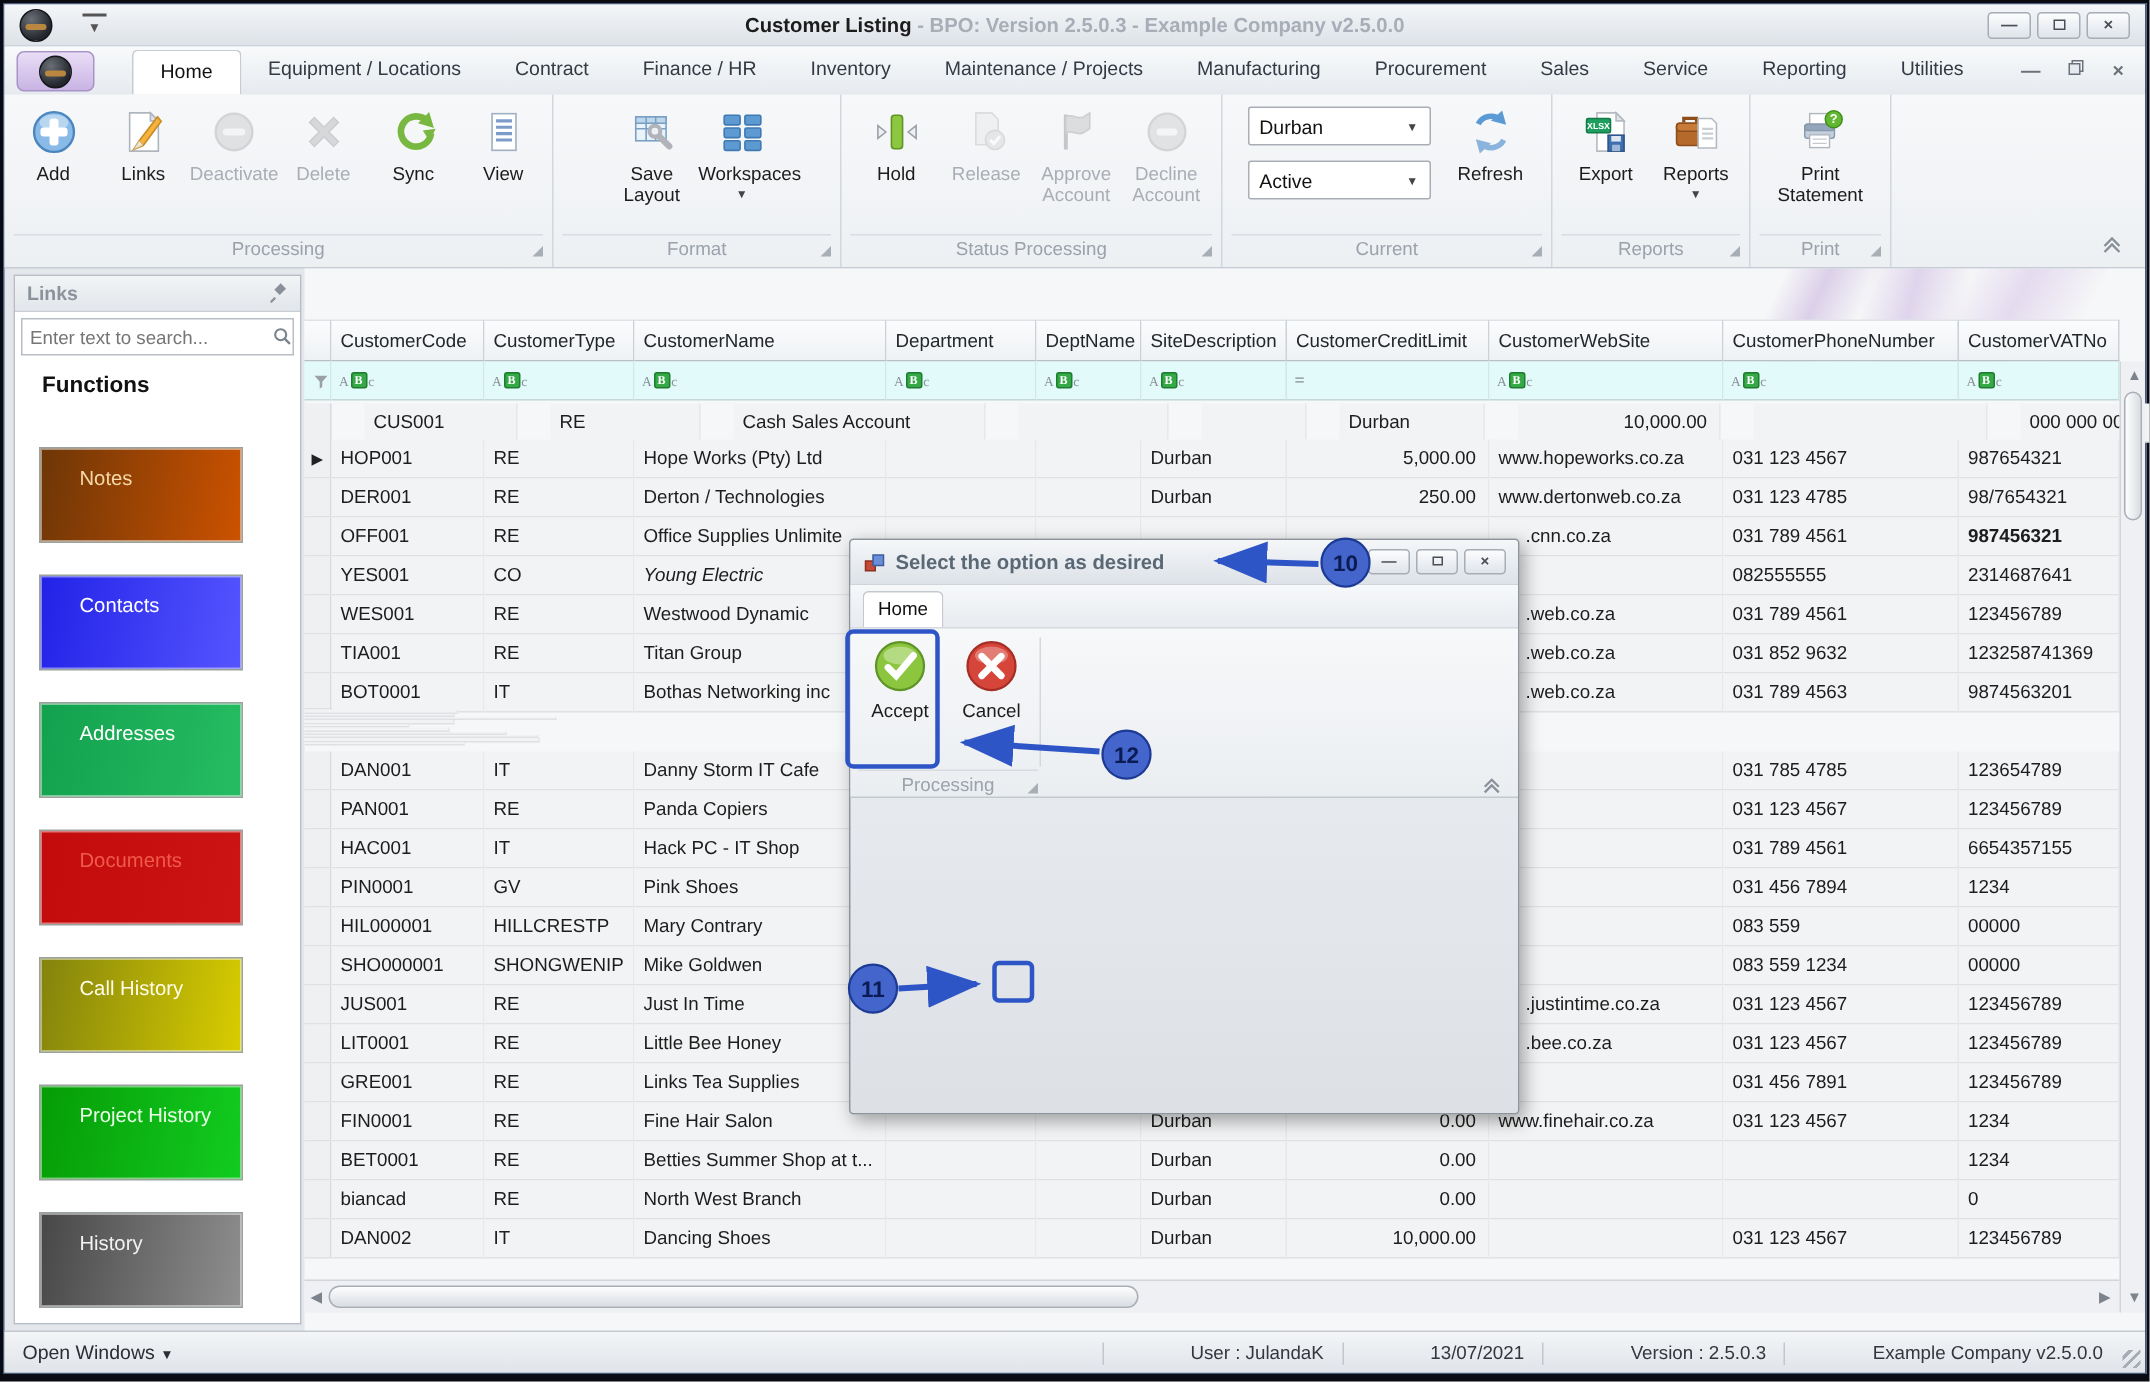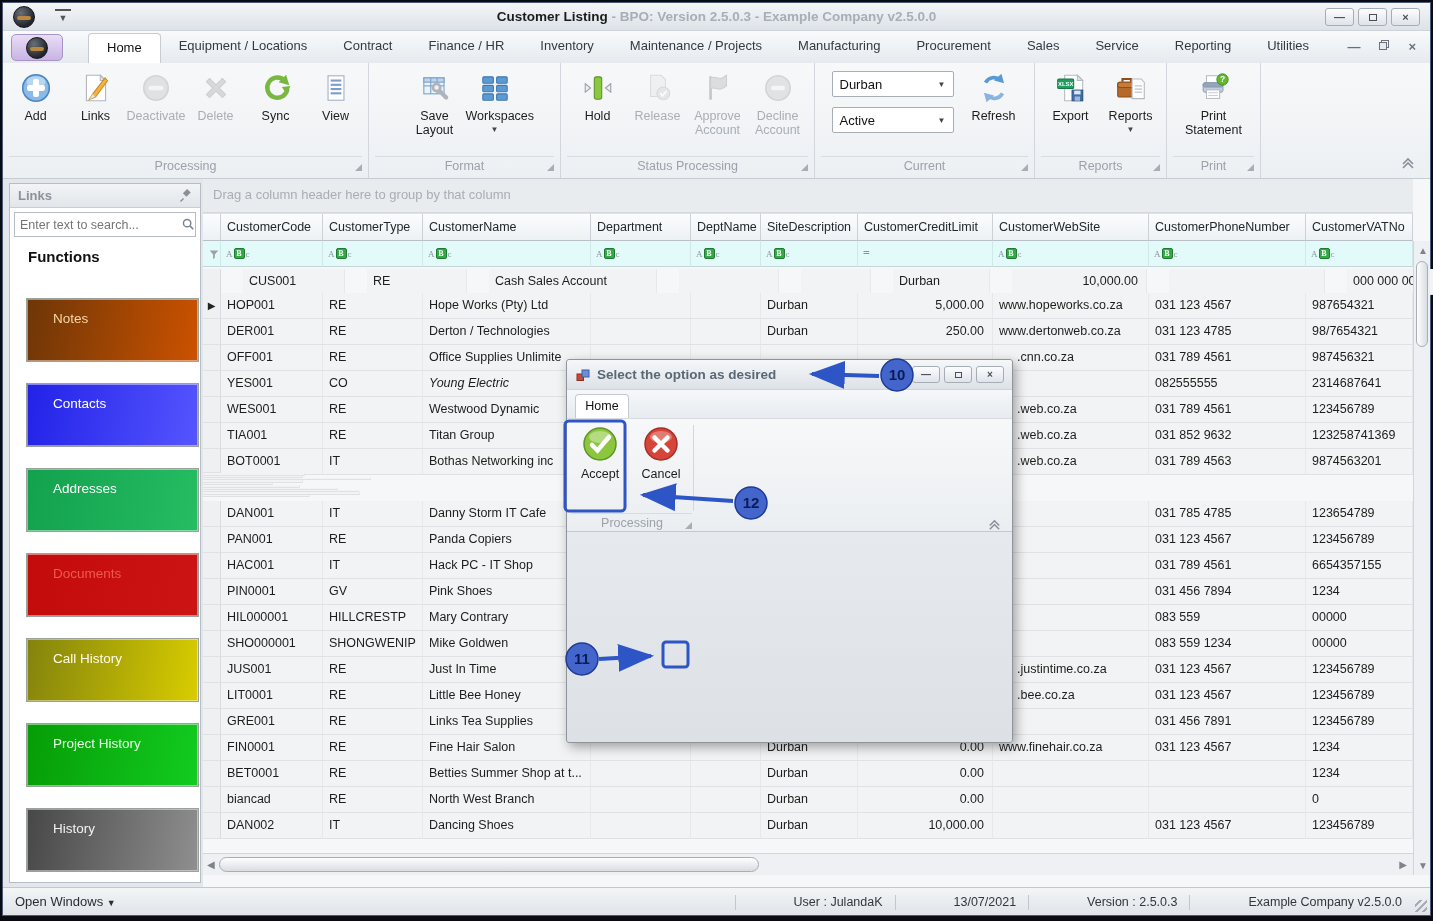--- a/index.html
+++ b/index.html
@@ -72,21 +72,21 @@
     background:#fff; border:1px solid #b7bdc5; }
   .sb-head { height:24px; background:linear-gradient(#f2f4f6,#e2e6ea); border-bottom:1px solid #c9ced4;
     font-size:13px; color:#8b929b; font-weight:bold; line-height:23px; padding-left:8px; position:relative; }
   .sb-pin { position:absolute; right:6px; top:4px; width:16px; height:16px; }
   .sb-search { position:absolute; left:4px; top:28px; right:4px; height:25px; border:1px solid #b7bdc5;
     background:#fff; display:flex; align-items:center; }
   .sb-search input { flex:1; border:none; outline:none; font-size:12.5px; color:#9aa0a8;
     padding-left:5px; font-family:"Liberation Sans",sans-serif; background:transparent; }
   .sb-search .mag { width:18px; height:16px; }
   .fn-title { position:absolute; left:18px; top:64px; font-size:15px; font-weight:bold; color:#111; }
-  .fn-btn { position:absolute; left:16px; width:173px; height:64px; border:1px solid #9aa29b;
+  .fn-btn { position:absolute; left:16px; width:136px; height:64px; border:1px solid #9aa29b;
     box-shadow:inset 0 0 0 1px rgba(255,255,255,.45); }
   .fn-btn span { display:block; padding:12px 0 0 26px; font-size:13.5px; }
 
   
   .grid { position:absolute; left:200px; top:176px; width:1227px; height:710px; background:#f6f7f8; }
   .deco-swirl { position:absolute; right:17px; top:0; width:390px; height:66px; pointer-events:none;
     background:
       linear-gradient(115deg, transparent 40%, rgba(186,160,214,.45) 47%, transparent 55%),
       linear-gradient(105deg, transparent 55%, rgba(200,178,224,.5) 63%, transparent 72%),
       linear-gradient(120deg, transparent 68%, rgba(214,196,232,.55) 78%, transparent 90%); }
@@ -491,21 +491,20 @@
           <span style="color: rgb(232, 255, 232);">Project History</span>
         </div>
         <div class="fn-btn" style="top: 624px; background: linear-gradient(100deg, rgb(71, 71, 71), rgb(143, 143, 143));">
           <span style="color: rgb(242, 242, 242);">History</span>
         </div>
       </div>
   </div>
 
   <div class="grid">
     <div class="deco-swirl"></div>
-    <div class="group-panel">Drag a column header here to group by that column</div>
     <div class="hdr-row" id="hdr-row">
         <div class="hcell" style="width: 18px;"></div>
         <div class="hcell" style="width: 102px;">CustomerCode</div>
         <div class="hcell" style="width: 100px;">CustomerType</div>
         <div class="hcell" style="width: 168px;">CustomerName</div>
         <div class="hcell" style="width: 100px;">Department</div>
         <div class="hcell" style="width: 70px;">DeptName</div>
         <div class="hcell" style="width: 97px;">SiteDescription</div>
         <div class="hcell" style="width: 135px;">CustomerCreditLimit</div>
         <div class="hcell" style="width: 156px;">CustomerWebSite</div>
@@ -593,21 +592,21 @@
           <div class="dcell ind" style="width: 18px;"></div>
           <div class="dcell" style="width: 102px;">OFF001</div>
           <div class="dcell" style="width: 100px;">RE</div>
           <div class="dcell" style="width: 168px;">Office Supplies Unlimite</div>
           <div class="dcell" style="width: 100px;"></div>
           <div class="dcell" style="width: 70px;"></div>
           <div class="dcell" style="width: 97px;"></div>
           <div class="dcell num" style="width: 135px;"></div>
           <div class="dcell fragpad" style="width: 156px;">.cnn.co.za</div>
           <div class="dcell" style="width: 157px;">031 789 4561</div>
-          <div class="dcell" style="width: 107px;">987456321</div>
+          <div class="dcell" style="width: 107px; font-weight: bold;">987456321</div>
         </div>
         <div class="data-row" style="top: 104px;">
           <div class="dcell ind" style="width: 18px;"></div>
           <div class="dcell" style="width: 102px;">YES001</div>
           <div class="dcell" style="width: 100px;">CO</div>
           <div class="dcell" style="width: 168px; font-style: italic;">Young Electric</div>
           <div class="dcell" style="width: 100px;"></div>
           <div class="dcell" style="width: 70px;"></div>
           <div class="dcell" style="width: 97px;"></div>
           <div class="dcell num" style="width: 135px;"></div>

